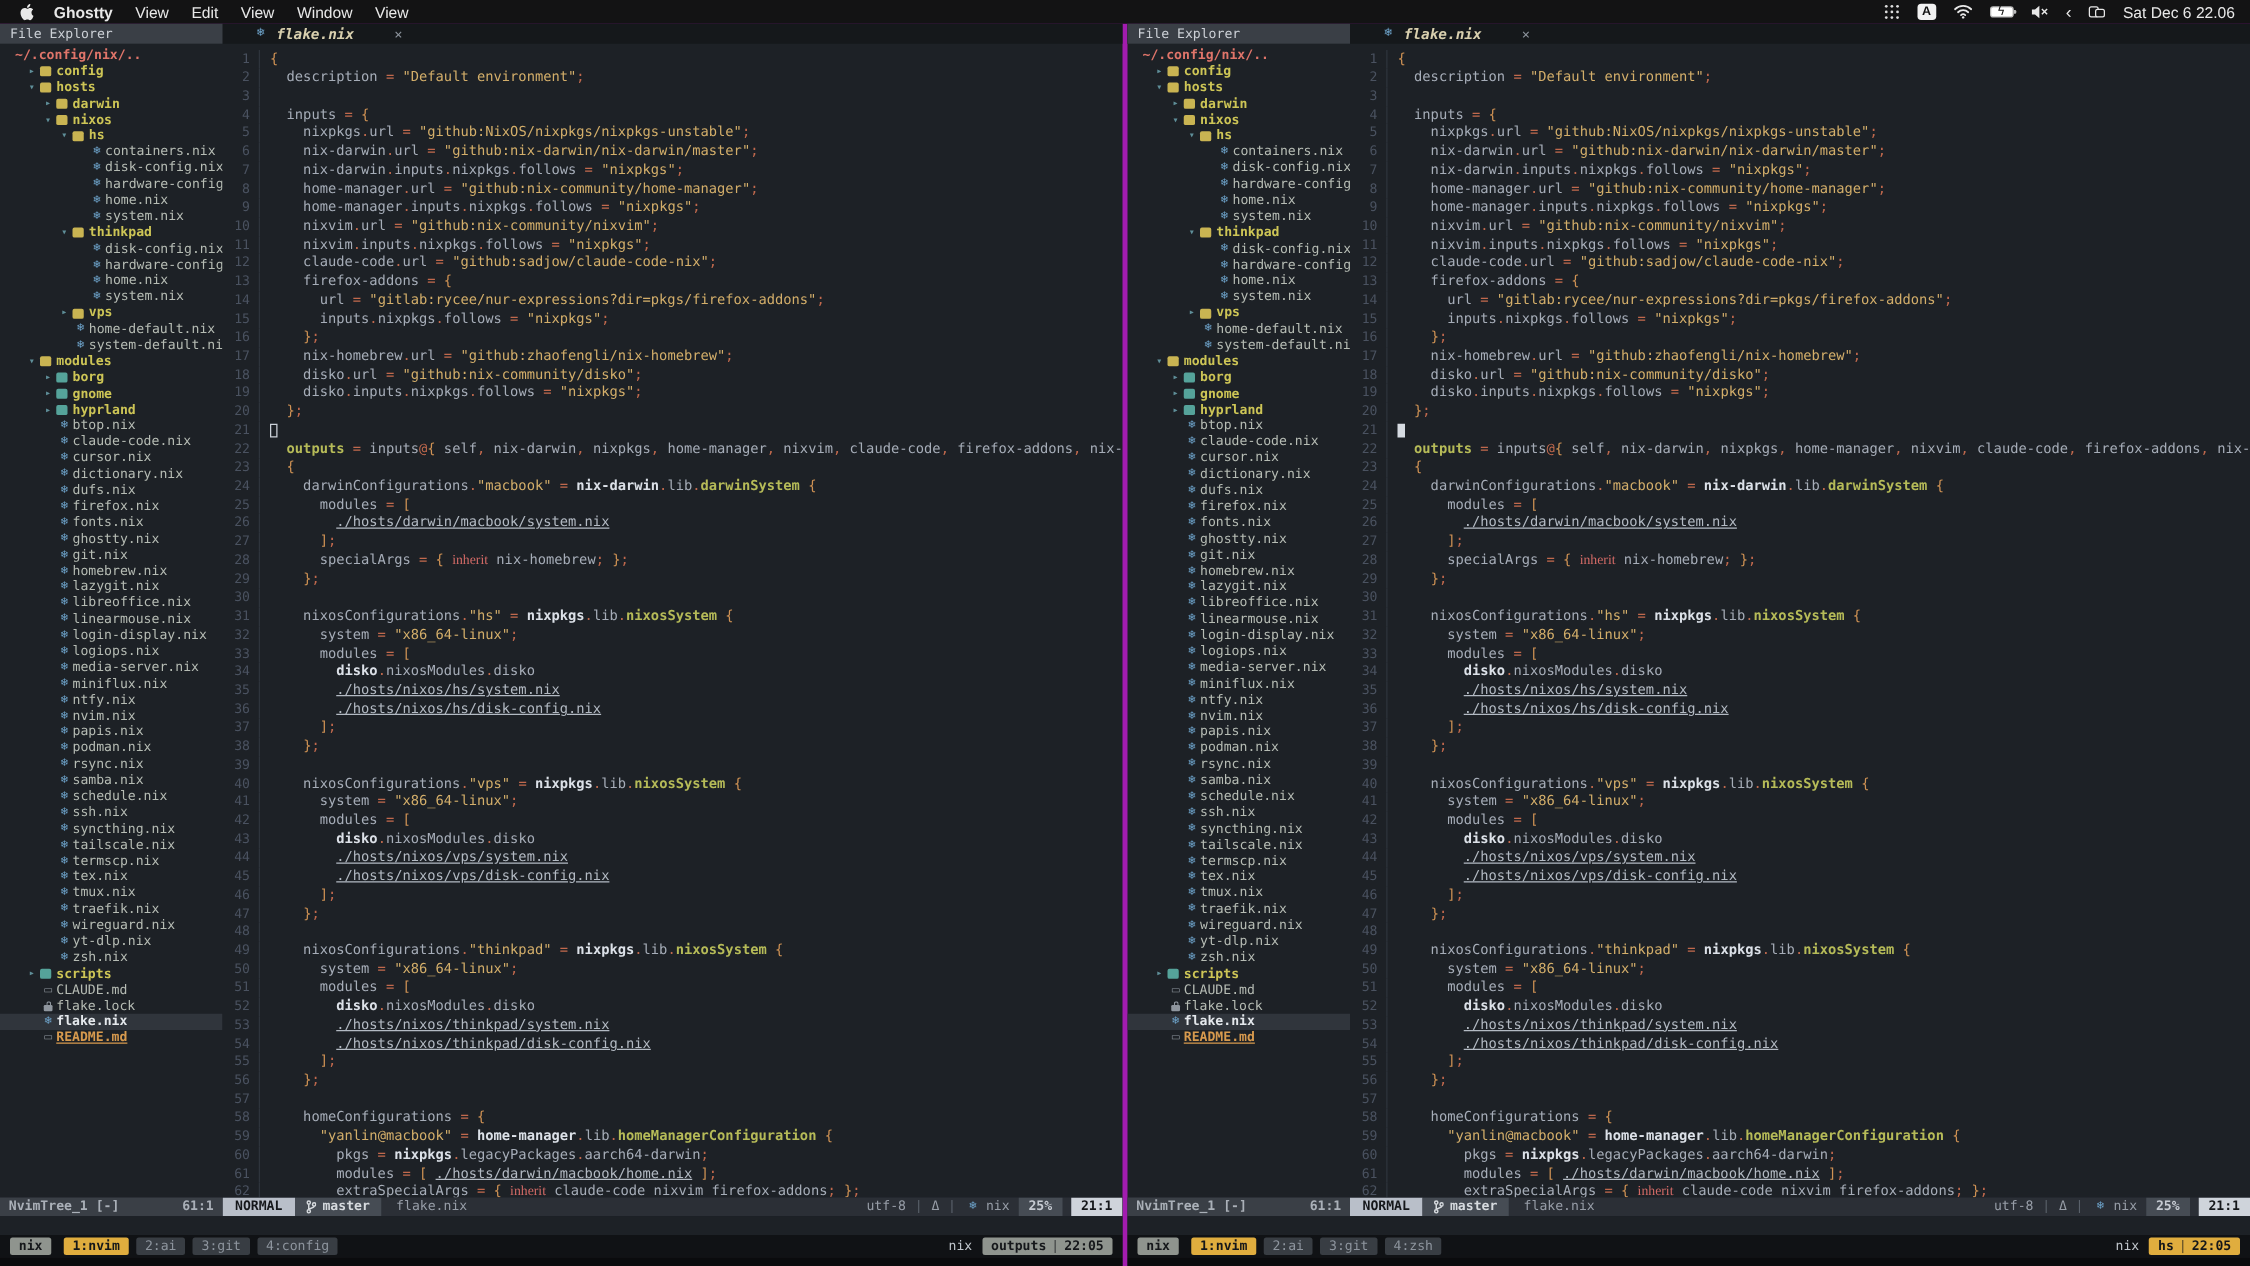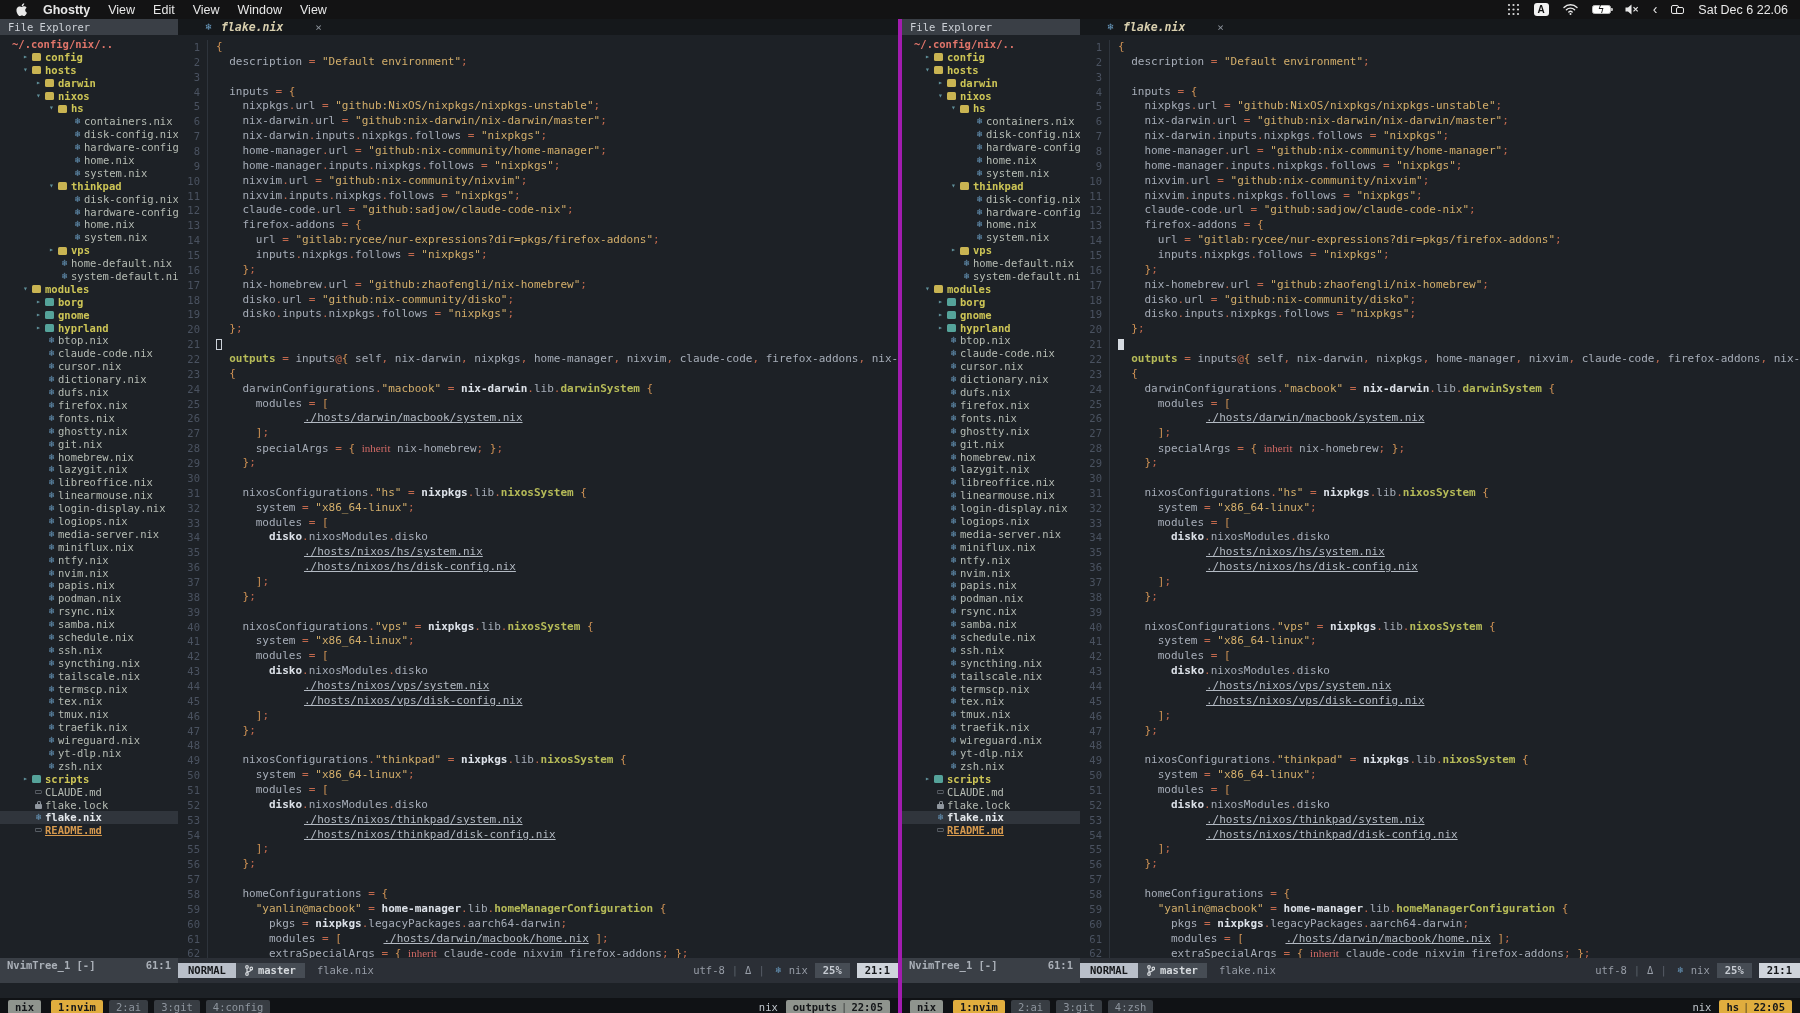--- a/index.html
+++ b/index.html
@@ -73,26 +73,26 @@
   .cline { height:14.87px; line-height:14.87px; font-size:11px; white-space:pre; display:flex; }
   .ln { width:30px; flex:none; text-align:right; padding-right:7px; color:#4a5260; font-size:10.5px;
         border-right:1px solid #2e343c; }
   .ctext { padding-left:8px; color:#a6adb8; }
   .ctext .s { color:#d3ae6a; }
   .ctext .o { color:#c1694d; }
   .ctext .b { color:#cf9254; }
   .ctext .f { color:#b6bb58; font-weight:bold; }
   .ctext .w { color:#dce1e8; font-weight:bold; }
   .ctext .k { color:#d26a66;font-family:Liberation Serif, serif; }
-  .ctext .u { color:#b3bac3; text-decoration:underline;margin-left:35px; }
+  .ctext .u { color:#b3bac3; text-decoration:underline; }
   .cur-h { display:inline-block; width:6px; height:11px; border:1px solid #ccd2d9; vertical-align:middle; }
   .cur-b { display:inline-block; width:6px; height:11px; background:#d6dbe1; vertical-align:middle; }
 
   
-  .statusline { flex:none; height:25px; display:flex; font-size:10.5px; line-height:15px; font-weight:bold; }
+  .statusline { flex:none; height:15px; display:flex; font-size:10.5px; line-height:15px; font-weight:bold; }
   .sl-tree { width:178px; flex:none; background:#3a3f46; color:#aab0b8; display:flex;
              justify-content:space-between; padding:0 7px; }
   .sl-main { flex:1; background:#2b2f36; display:flex; align-items:center; overflow:hidden; }
   .sl-mode { background:#b9bfc9; color:#15171a; padding:0 10px; }
   .sl-branch { background:#464c54; color:#d6dade; padding:0 9px; display:flex; align-items:center; gap:5px; }
   .sl-file { color:#979da7; padding:0 12px; font-weight:normal; }
   .sl-right { margin-left:auto; display:flex; align-items:center; color:#979da7; font-weight:normal; gap:7px; }
   .sl-sep { color:#5a616b; }
   .sl-nix { display:flex; align-items:center; gap:4px; }
   .sl-prog { background:#464c54; color:#c6cbd2; padding:0 8px; font-weight:bold; }

